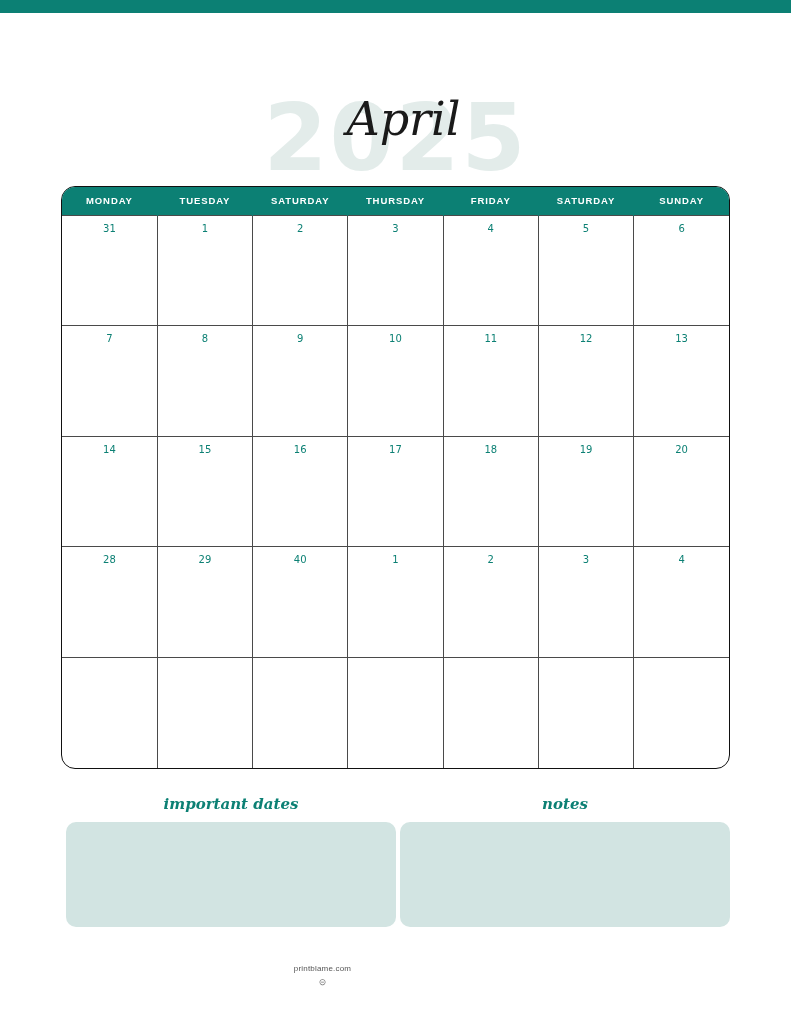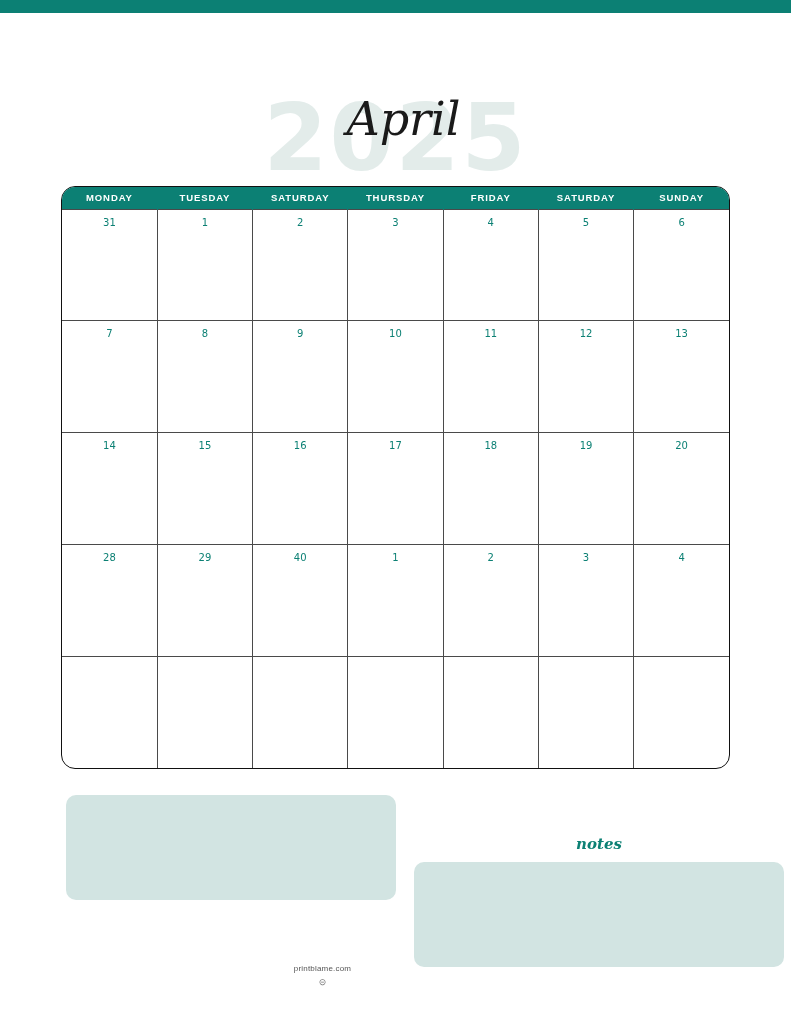--- a/index.html
+++ b/index.html
@@ -73,21 +73,21 @@
     width: 100%;
     height: 100%;
     table-layout: fixed;
   }
   table.cal thead th {
     background: #0c8074;
     color: #ffffff;
     font-size: 9.5px;
     font-weight: bold;
     letter-spacing: 0.9px;
-    height: 22px;
+    height: 28px;
     text-align: center;
     border-right: 1px solid #0c8074;
     vertical-align: middle;
   }
   table.cal thead th:last-child { border-right: none; }
   table.cal tbody td {
     border: 0.8px solid #4a4a4a;
     vertical-align: top;
     padding: 7px 0 0 0;
     text-align: center;
@@ -109,21 +109,21 @@
     left: 61px;
     top: 795px;
     width: 669px;
     height: 145px;
   }
   .panel {
     position: absolute;
     top: 0;
   }
   .panel.left { left: 5px; width: 330px; }
-  .panel.right { left: 353px; width: 370px; margin-top: 40px; }
+  .panel.right { left: 339px; width: 330px; }
   .panel-label {
     text-align: center;
     font-family: "DejaVu Serif", serif;
     font-style: italic;
     font-weight: bold;
     font-size: 15px;
     color: #0c8074;
     margin-bottom: 9px;
   }
   .panel-box {
@@ -288,20 +288,21 @@
         <td>
             <span class="daynum"></span>
           </td>
       </tr>
     </tbody>
   </table>
 </div>
 
 <div class="bottom">
   <div class="panel left">
+    <div class="panel-label">important dates</div>
     <div class="panel-box"></div>
   </div>
   <div class="panel right">
     <div class="panel-label">notes</div>
     <div class="panel-box"></div>
   </div>
 </div>
 
 <div class="footer">
   <div class="footer-text">printblame.com</div>

